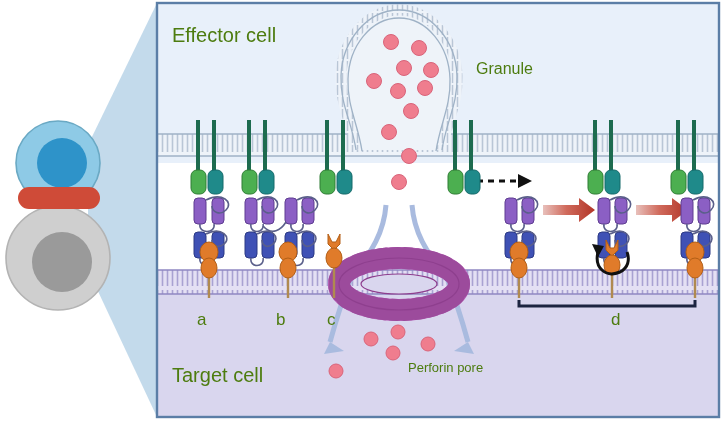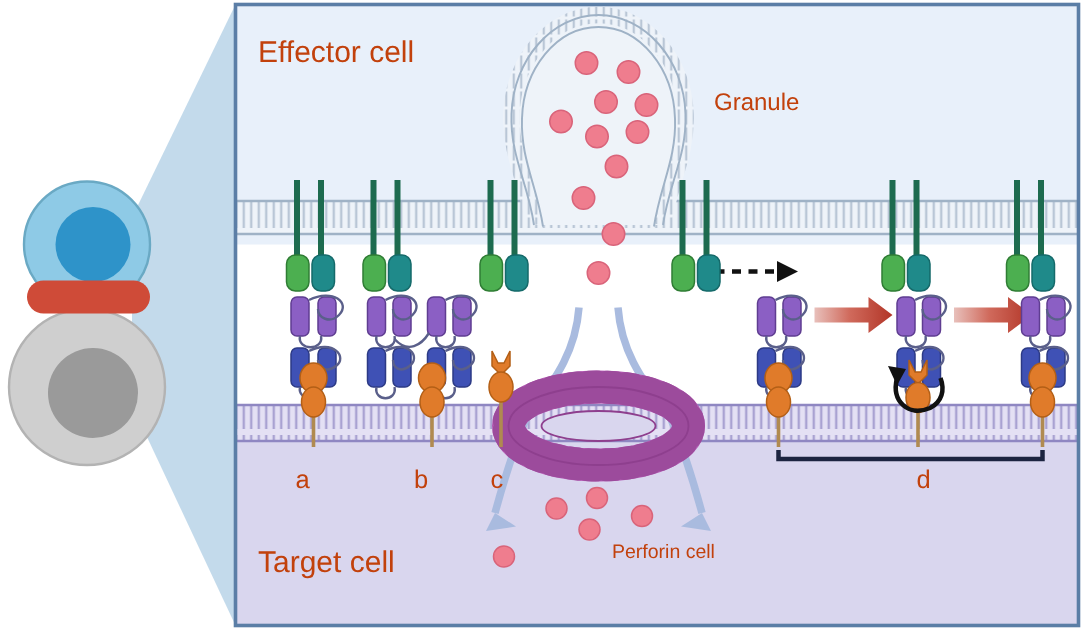--- a/index.html
+++ b/index.html
@@ -1,19 +1,19 @@
 <!DOCTYPE html>
 <html><head>
 <meta charset="utf-8">
 <style>
   html,body{margin:0;padding:0;background:#ffffff;}
   body{width:722px;height:422px;position:relative;overflow:hidden;
        font-family:"Liberation Sans","DejaVu Sans",sans-serif;}
   #stage{position:absolute;left:0;top:0;width:722px;height:422px;}
-  .txt{position:absolute;white-space:nowrap;color:#c2410c;}
+  .txt{position:absolute;white-space:nowrap;color:#4d7c0f;}
   #lbl-effector{left:172px;top:24px;font-size:20px;}
   #lbl-target{left:172px;top:364px;font-size:20px;}
   #lbl-granule{left:476px;top:60px;font-size:16px;}
   #lbl-perforin{left:408px;top:360px;font-size:13px;}
   #lbl-a{left:197px;top:310px;font-size:17px;}
   #lbl-b{left:276px;top:310px;font-size:17px;}
   #lbl-c{left:327px;top:310px;font-size:17px;}
   #lbl-d{left:611px;top:310px;font-size:17px;}
 </style>
 </head>
@@ -245,18 +245,18 @@
       <path d="M519 300 l0 6 l176 0 l0 -6" fill="none" stroke="#1c2440" stroke-width="3"></path>
     </g>
   </g>
 
   <rect x="157" y="3" width="562" height="414" fill="none" stroke="#5b7ea6" stroke-width="2.4"></rect>
 </svg>
 
 <div class="txt" id="lbl-effector">Effector cell</div>
 <div class="txt" id="lbl-target">Target cell</div>
 <div class="txt" id="lbl-granule">Granule</div>
-<div class="txt" id="lbl-perforin">Perforin cell</div>
+<div class="txt" id="lbl-perforin">Perforin pore</div>
 <div class="txt" id="lbl-a">a</div>
 <div class="txt" id="lbl-b">b</div>
 <div class="txt" id="lbl-c">c</div>
 <div class="txt" id="lbl-d">d</div>
 </div>
 
 </body></html>

